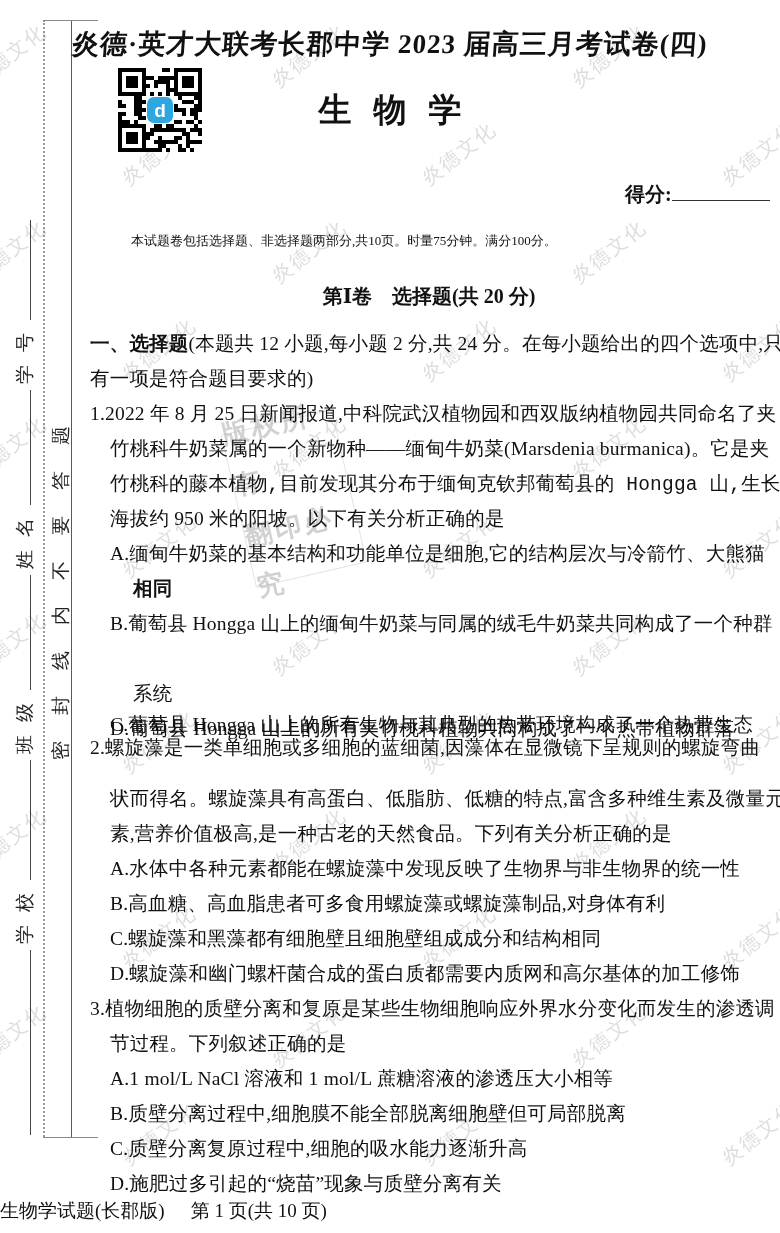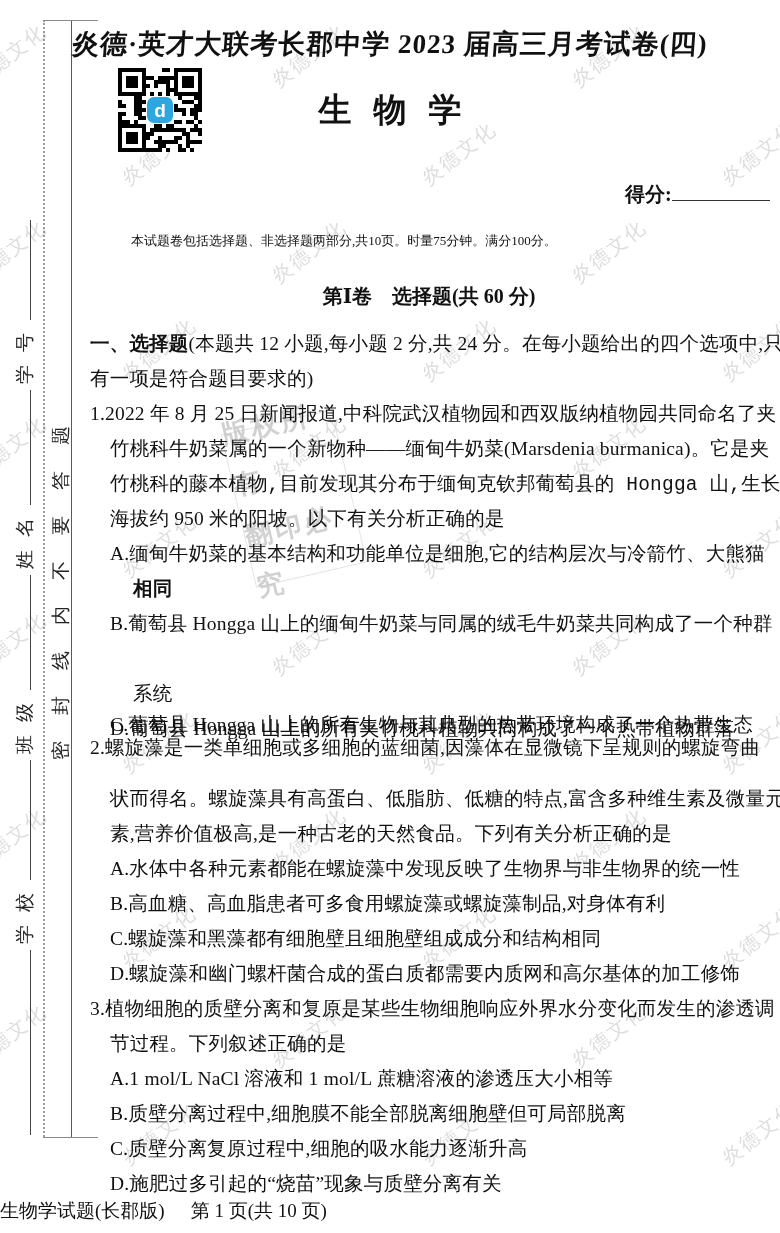--- a/index.html
+++ b/index.html
@@ -256,21 +256,21 @@
     <rect x="29" y="29" width="26" height="26" fill="#2ea7e0" rx="7"></rect>
     <text x="42" y="49" text-anchor="middle" font-family="Liberation Sans, DejaVu Sans, sans-serif" font-size="19" font-weight="bold" fill="#fff">d</text>
   </svg>
 
 <div class="subject-title abs">生物学</div>
 
 <div class="score-row abs"><span>得分:</span><span class="score-line"></span></div>
 
 <div class="intro abs">本试题卷包括选择题、非选择题两部分,共10页。时量75分钟。满分100分。</div>
 
-<div class="section-heading abs">第Ⅰ卷　选择题(共 60 分)</div>
+<div class="section-heading abs">第Ⅰ卷　选择题(共 20 分)</div>
 
 <div id="body-lines">
     <div class="bline i0" style="top: 0px;"><span class="bp">一、选择题</span>(本题共 12 小题,每小题 2 分,共 24 分。在每小题给出的四个选项中,只</div>
     <div class="bline i0" style="top: 35px;">有一项是符合题目要求的)</div>
     <div class="bline i0" style="top: 70px;">1.2022 年 8 月 25 日新闻报道,中科院武汉植物园和西双版纳植物园共同命名了夹</div>
     <div class="bline i1" style="top: 105px;">竹桃科牛奶菜属的一个新物种——缅甸牛奶菜(Marsdenia burmanica)。它是夹</div>
     <div class="bline i1" style="top: 140px; font-family: Liberation Mono, monospace;">竹桃科的藤本植物,目前发现其分布于缅甸克钦邦葡萄县的 Hongga 山,生长在</div>
     <div class="bline i1" style="top: 175px;">海拔约 950 米的阳坡。以下有关分析正确的是</div>
     <div class="bline i1" style="top: 210px;">A.缅甸牛奶菜的基本结构和功能单位是细胞,它的结构层次与冷箭竹、大熊猫</div>
     <div class="bline i2" style="top: 245px; font-weight: bold;">相同</div>

